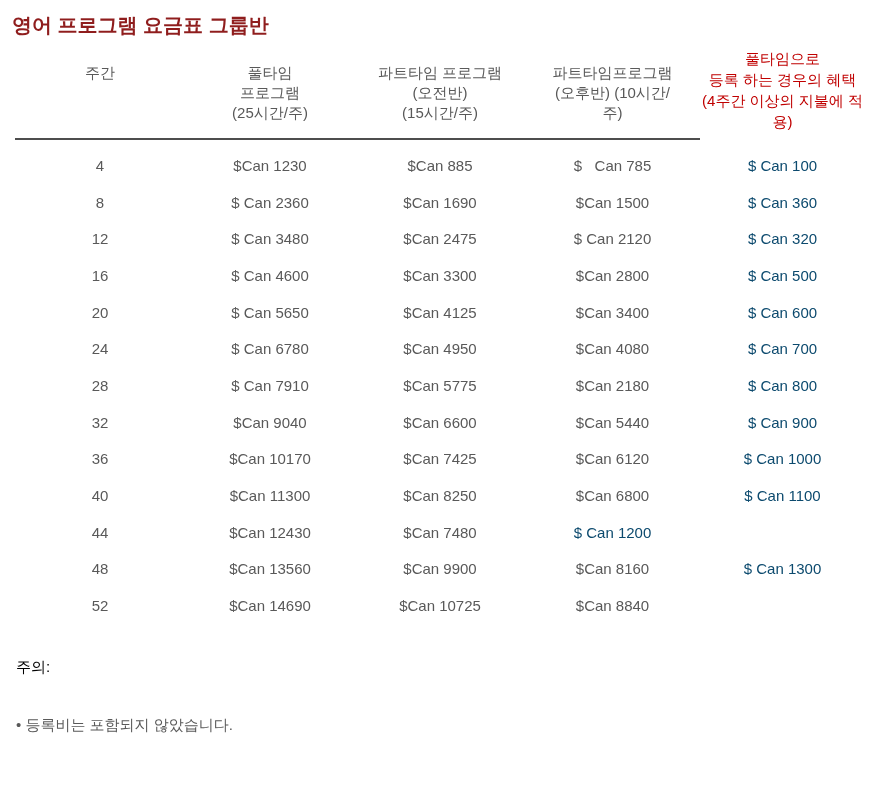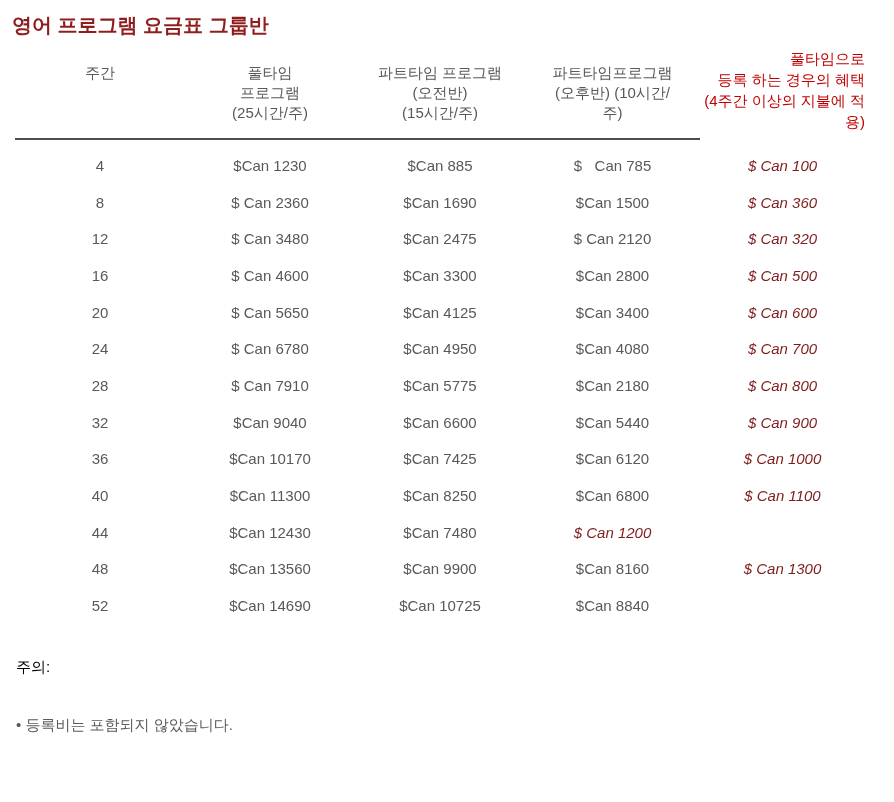--- a/index.html
+++ b/index.html
@@ -28,37 +28,36 @@
   .hcell {
     text-align:center;
     font-size:15px; line-height:20px;
     padding-top:15px;
     white-space:pre-line;
   }
   .hcell.accent {
     color:#c00000;
     line-height:21px;
     padding-top:0;
-    text-align:right;
   }
 
   .rule {
     margin-left:15px; margin-top:6px;
     width:685px; height:0;
     border-top:2px solid #4d4d4d;
   }
 
   .tbody { padding-top:7px; }
   .row .cell {
     height:36.7px;
     display:flex; align-items:center; justify-content:center;
     font-size:15px;
     white-space:pre;
   }
-  .row .cell.accent { color:#7f1d1d;font-style:italic; }
+  .row .cell.accent { color:#0c4a6e; }
 
   .notes {
     margin:-6px 0 0 16px;
     font-size:15px; line-height:19.4px;
     white-space:pre;
   }
   .notes .heading { color:#000000; }
   .para { margin-top:16px; }
 </style>
 </head>

